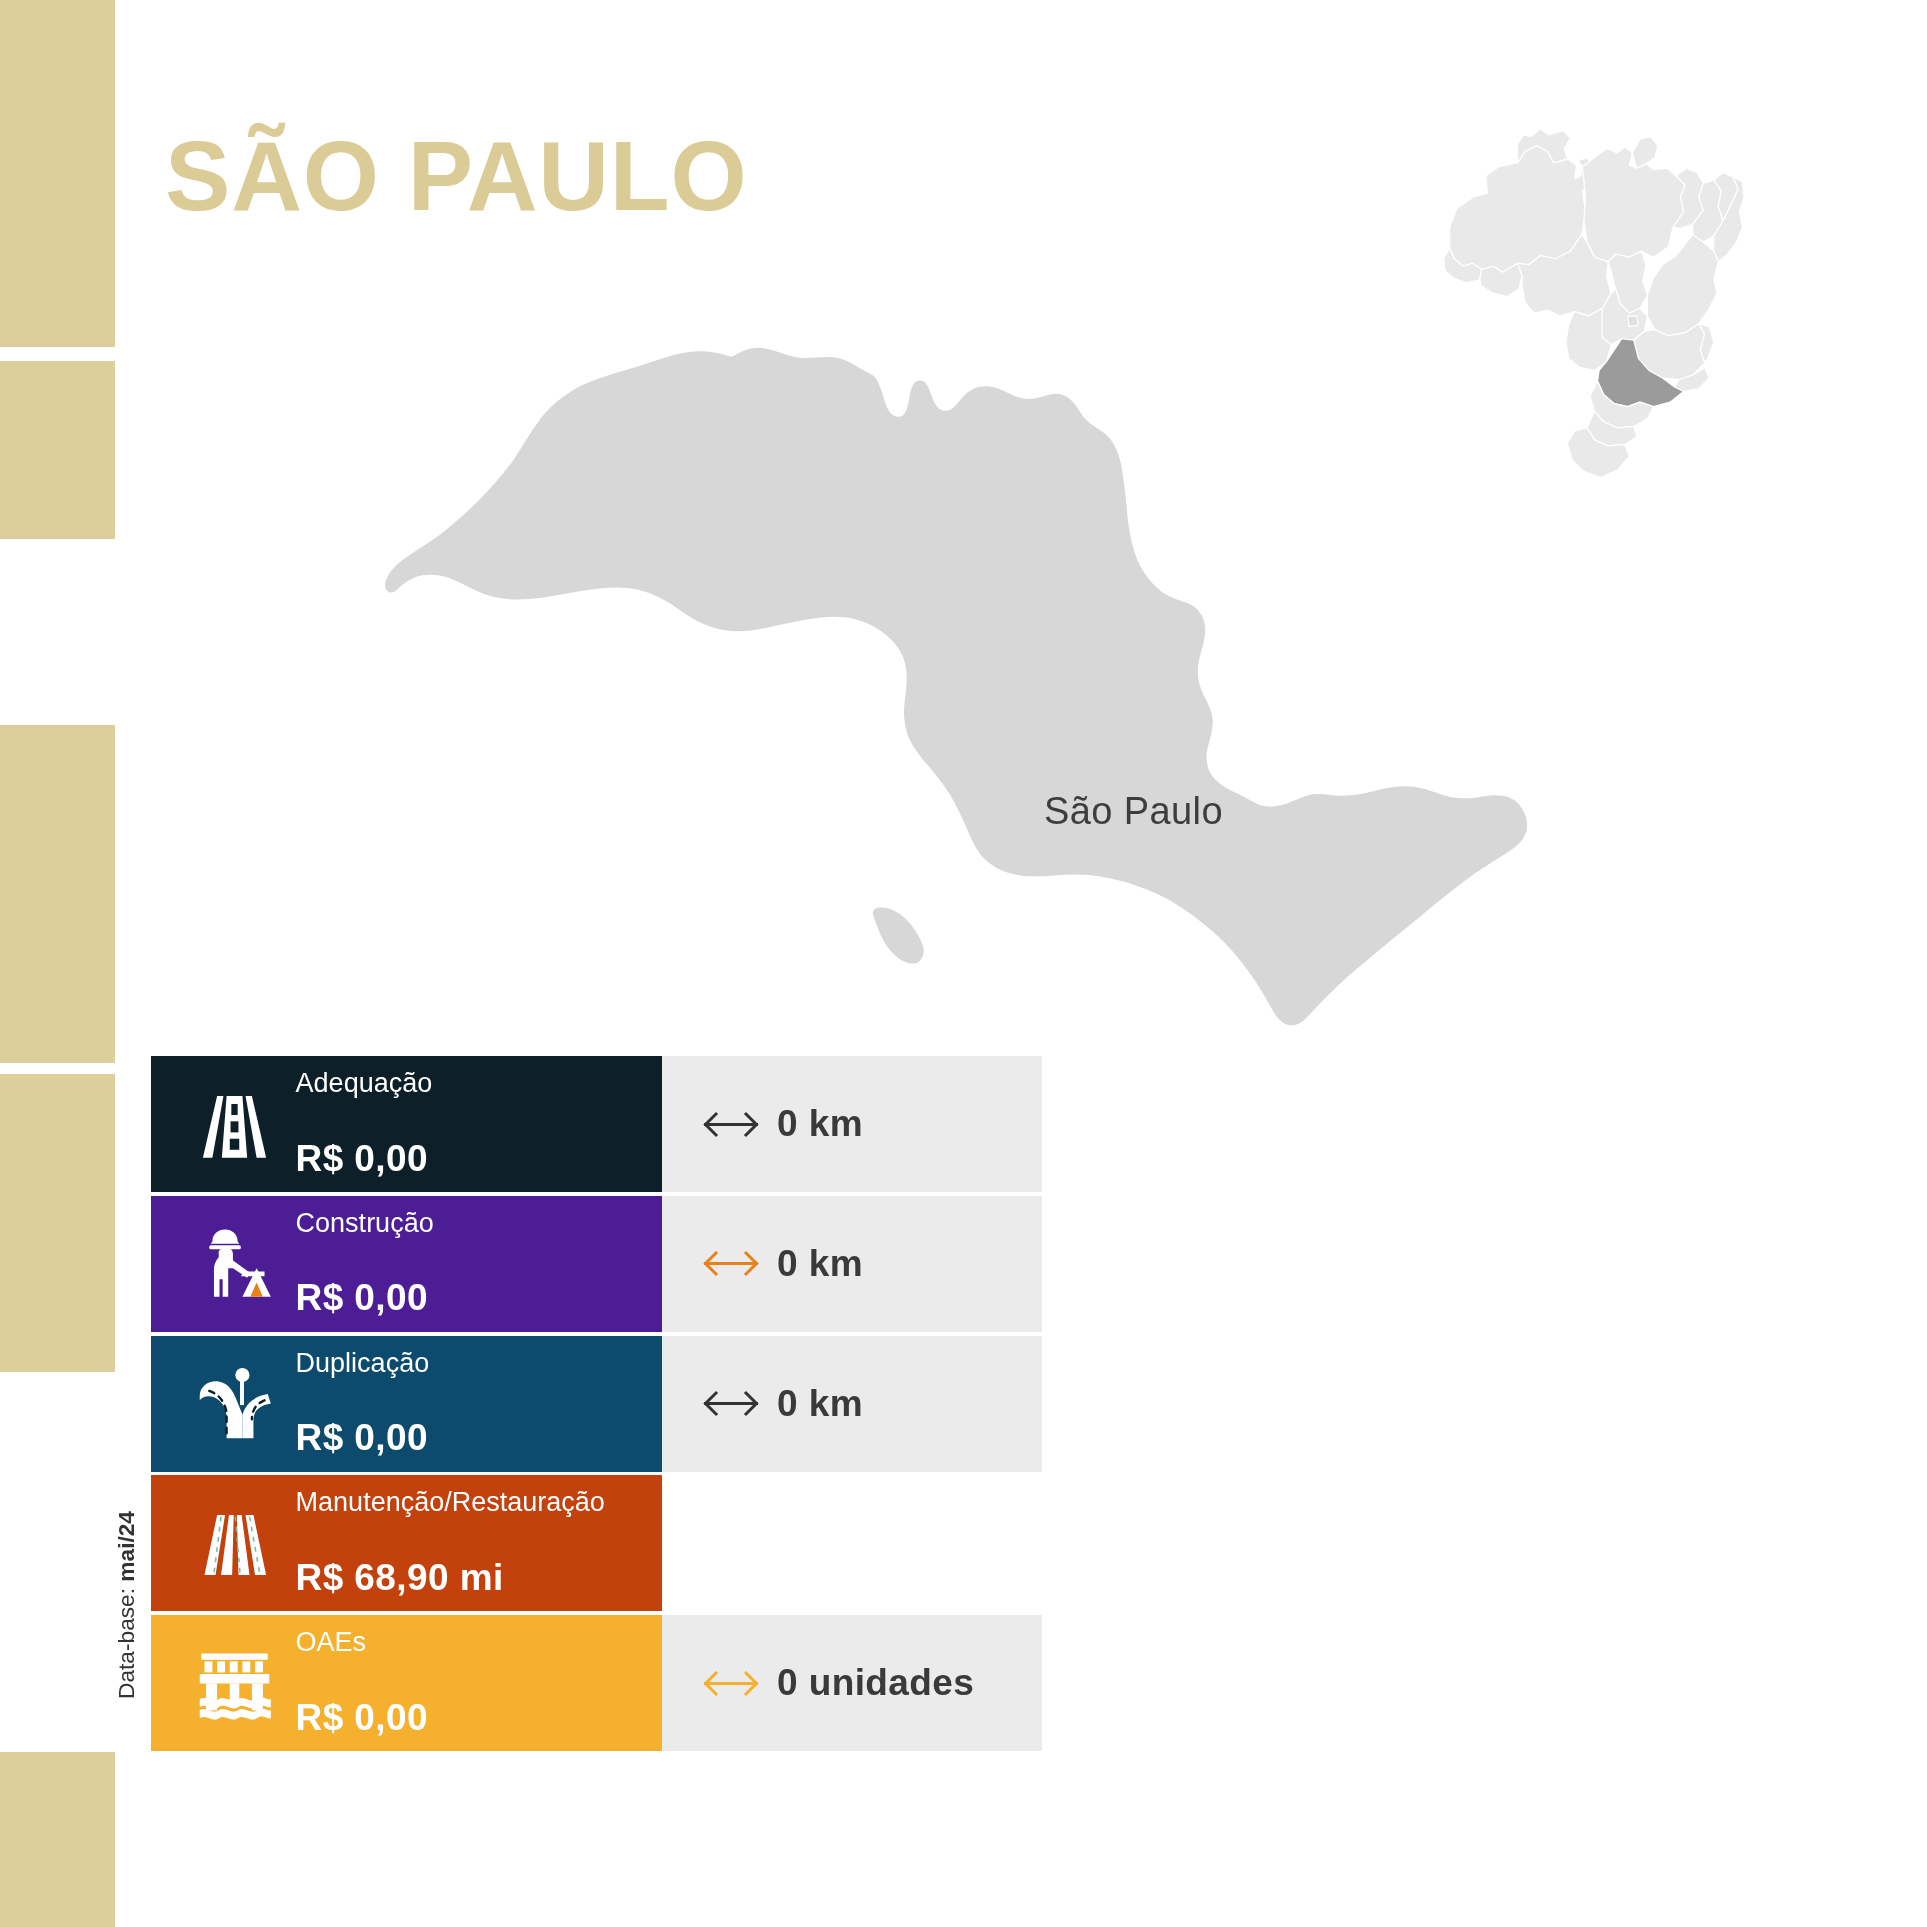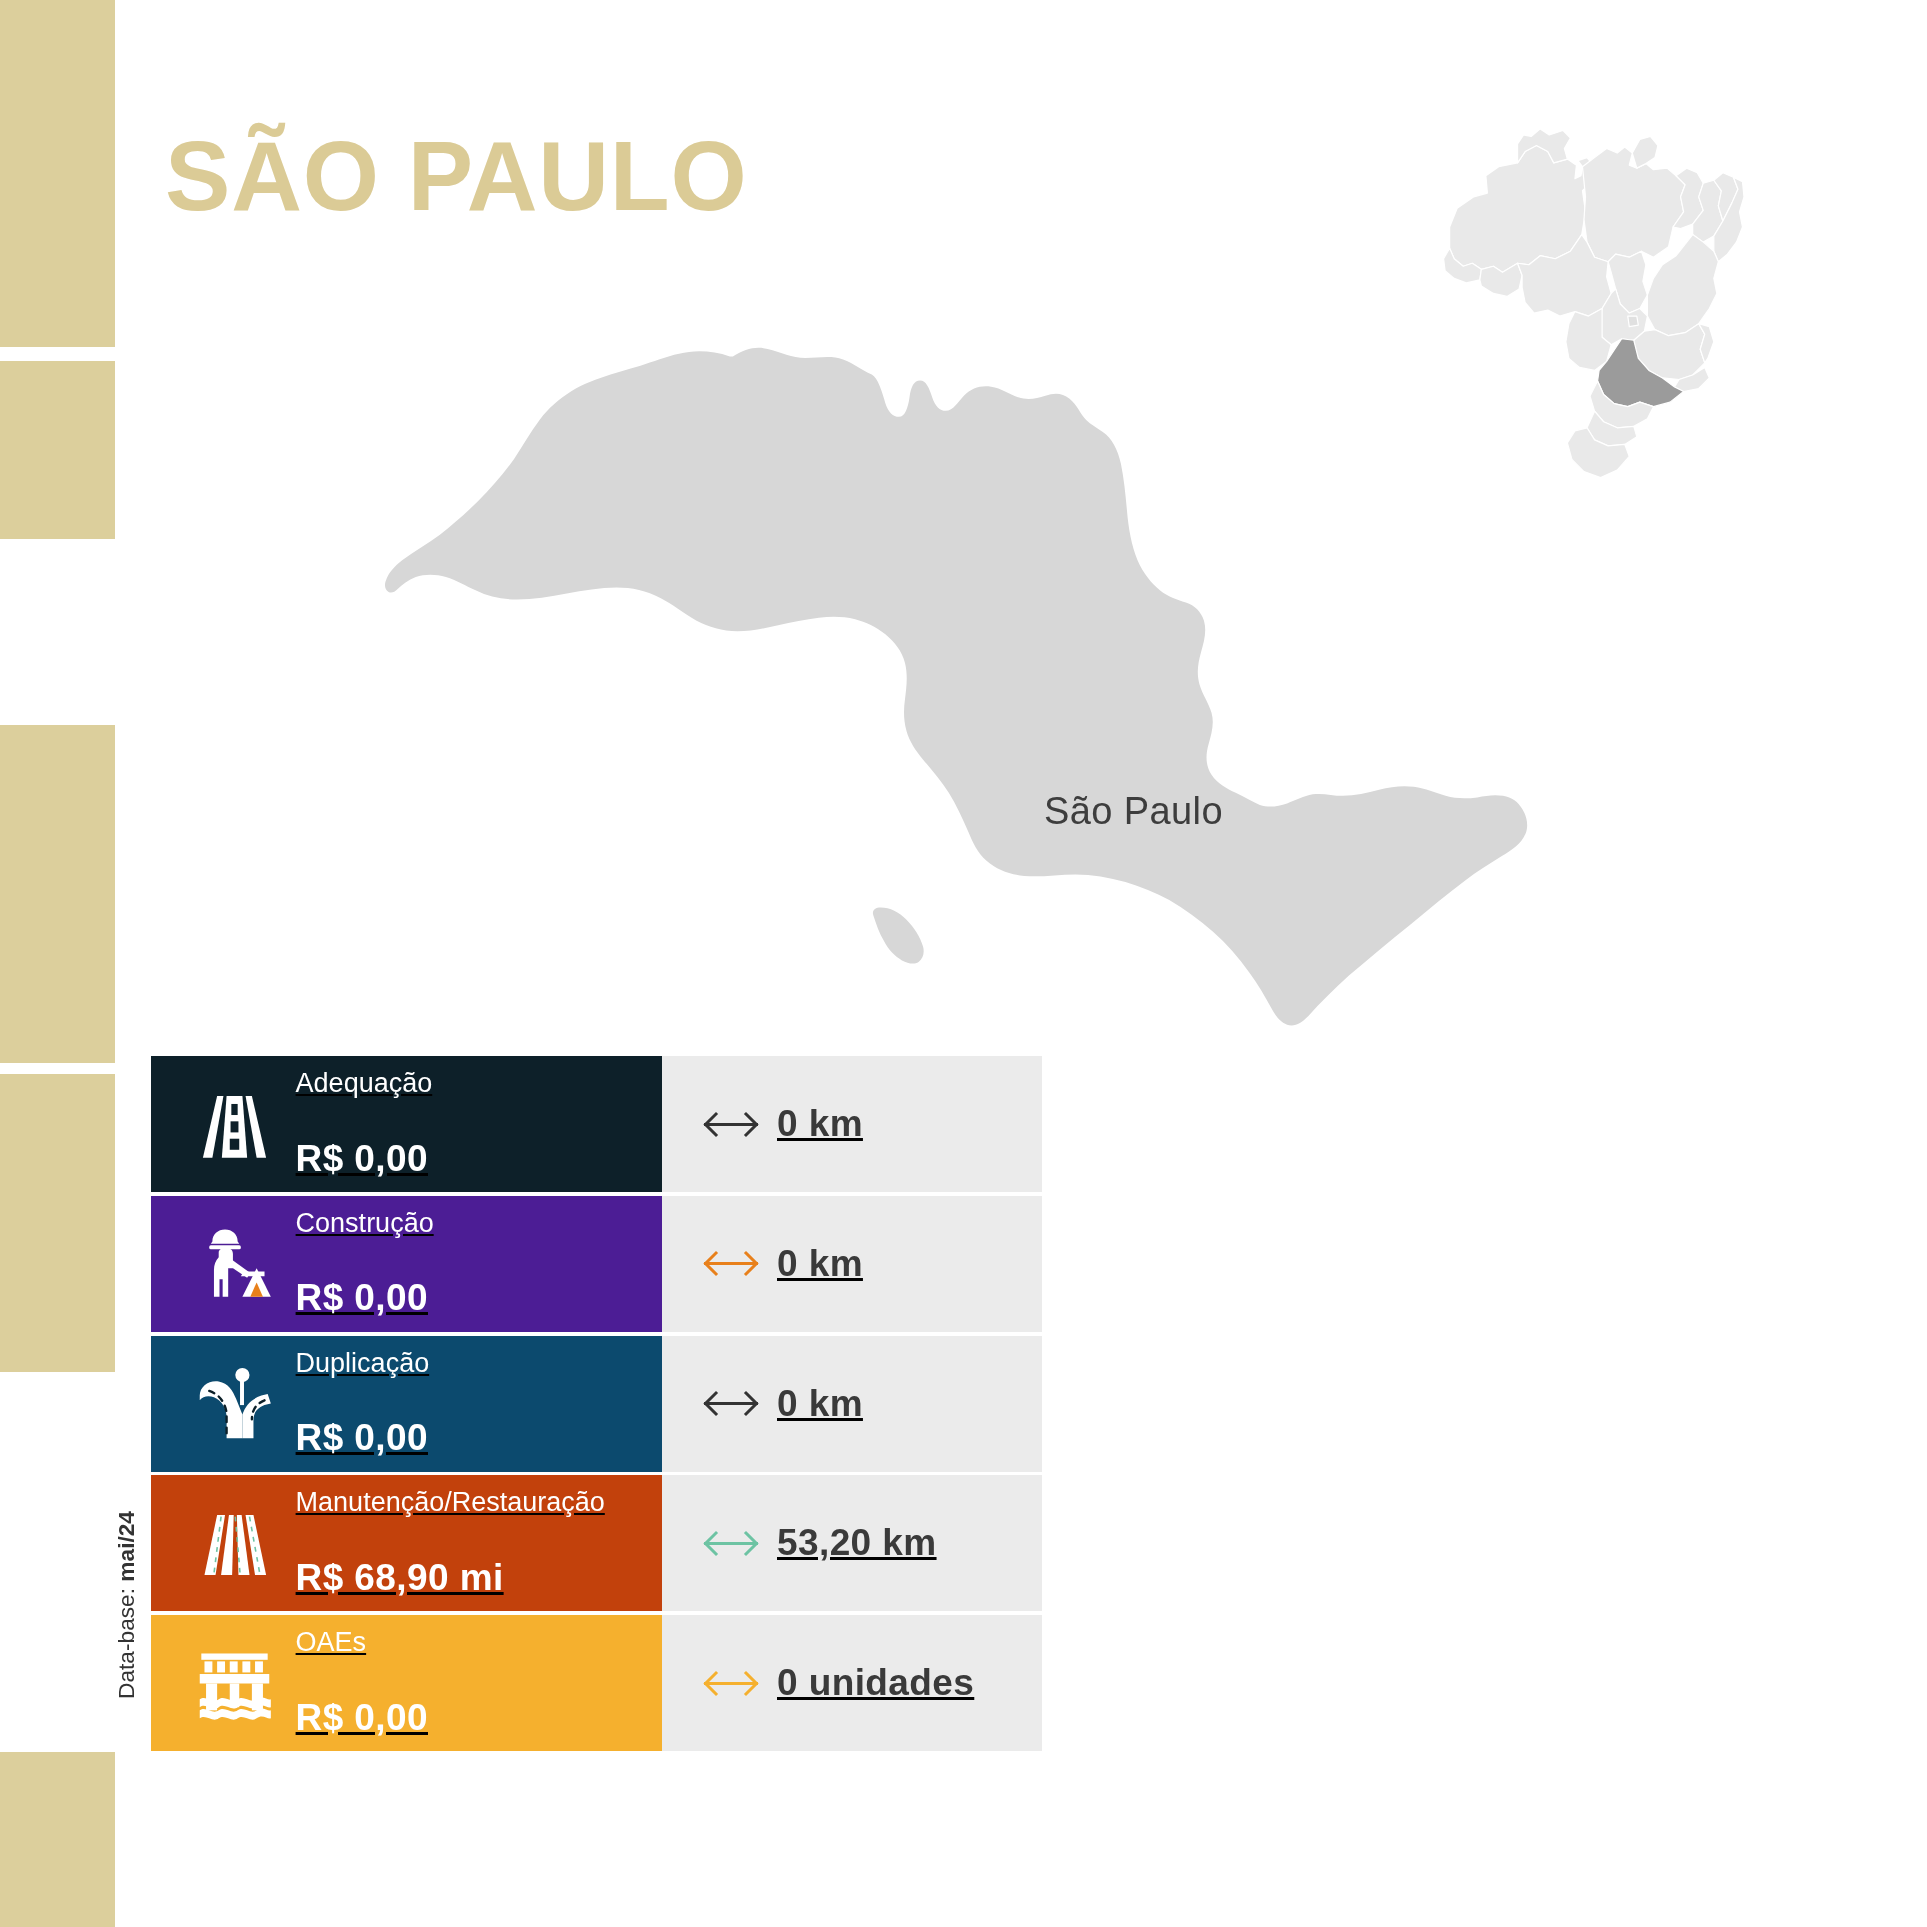--- a/index.html
+++ b/index.html
@@ -30,21 +30,21 @@
   
   #state-map { position:absolute; left:378px; top:302px; width:1208px; height:725px; }
   #state-map svg { width:100%; height:100%; display:block; }
   #state-label {
     position:absolute; left:1044px; top:790px;
     font-size:38px; color:#3d3d3d; letter-spacing:0.4px;
     font-family:"Liberation Sans", sans-serif; white-space:nowrap;
   }
 
   
-  #rows { position:absolute; left:151px; top:1056px; width:891px;text-decoration:underline; }
+  #rows { position:absolute; left:151px; top:1056px; width:891px; }
   .row { display:flex; height:136px; margin-bottom:3.8px; }
   .row-left {
     width:511px; display:flex; align-items:center; padding-left:42px;
     position:relative;
   }
   .row-icon { width:83px; height:83px; flex:0 0 83px; display:flex;
               align-items:center; justify-content:center; }
   .row-icon svg { width:79px; height:79px; display:block; }
   .row-text { margin-left:19.6px; display:flex; flex-direction:column; justify-content:center; }
   .row-cat { font-size:27px; color:#ffffff; line-height:1.25;
@@ -361,32 +361,20 @@
             <line x1="51" y1="16" x2="57" y2="88"></line>
             <line x1="69" y1="16" x2="82" y2="88"></line>
           </g>
         </svg>
       </span>
       <span class="row-text">
         <span class="row-cat">Manutenção/Restauração</span>
         <span class="row-val">R$ 68,90 mi</span>
       </span>
     </div>
-    <div class="row-right">
-      <span class="arrow-icon">
-        <svg viewBox="0 0 80 46" xmlns="http://www.w3.org/2000/svg">
-          <g stroke="#6dc3a3" stroke-width="4" fill="none" stroke-linecap="square">
-            <line x1="6" y1="23" x2="74" y2="23"></line>
-            <polyline points="20,9 6,23 20,37"></polyline>
-            <polyline points="60,9 74,23 60,37"></polyline>
-          </g>
-        </svg>
-      </span>
-      <span class="row-metric">53,20 km</span>
-    </div>
   </div>
 
   <div class="row">
     <div class="row-left" style="background:#f5b02e">
       <span class="row-icon">
         <svg viewBox="0 0 100 100" xmlns="http://www.w3.org/2000/svg">
           <g fill="#ffffff">
             <rect x="8" y="12" width="84" height="8"></rect>
             <rect x="12" y="22" width="10" height="14"></rect>
             <rect x="28" y="22" width="10" height="14"></rect>

